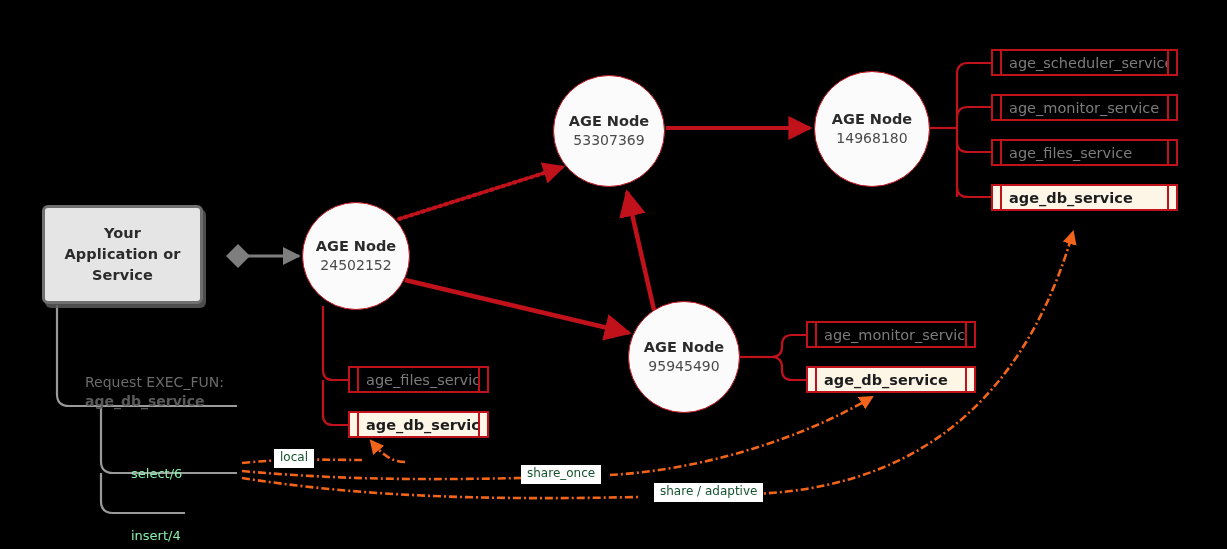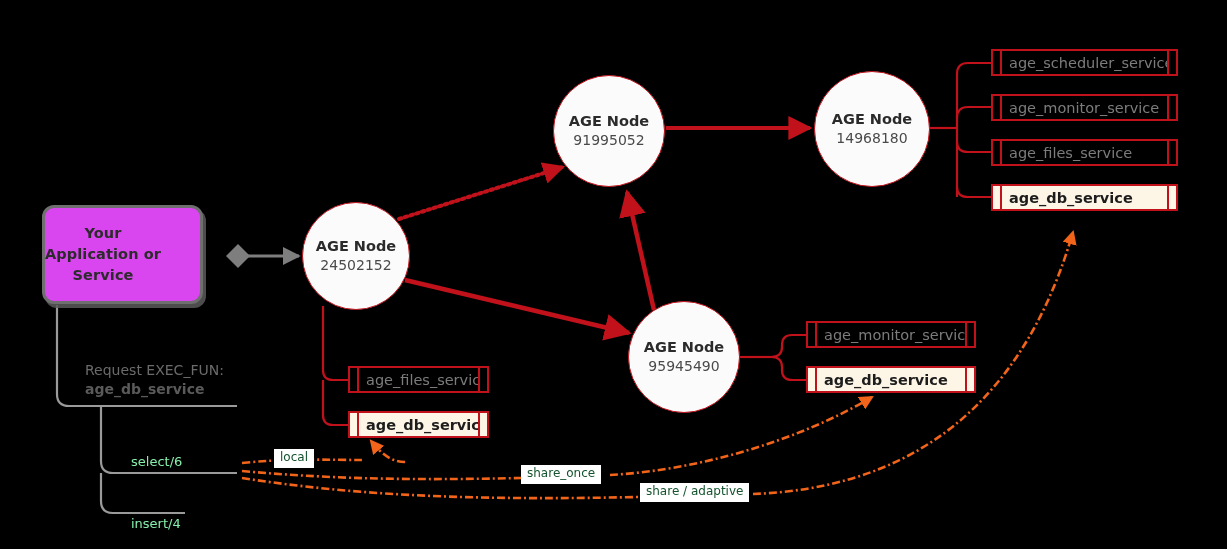--- a/index.html
+++ b/index.html
@@ -21,27 +21,27 @@
     left: 0; top: 0;
     width: 1227px;
     height: 549px;
     pointer-events: none;
   }
 
   
   .app-box {
     position: absolute;
     box-sizing: border-box;
-    background: #d946ef;
+    background: #e5e5e5;
     border: 3px solid #6f6f6f;
-    border-radius: 12px;
+    border-radius: 6px;
     box-shadow: 3px 4px 0 rgba(90,90,90,0.85);
     display: flex;
     align-items: center;
-    justify-content: flex-start;
+    justify-content: center;
     text-align: center;
   }
   .app-box .app-label {
     color: #2b2b2b;
     font-size: 14.5px;
     font-weight: bold;
     line-height: 1.45;
     letter-spacing: 0.1px;
   }
 
@@ -123,20 +123,21 @@
     font-weight: normal;
     padding: 2px 6px 3px 6px;
     white-space: nowrap;
     line-height: 1.15;
   }
   .plain-label {
     position: absolute;
     white-space: nowrap;
     line-height: 1.35;
     background: transparent;
+    margin-top: 12px;
   }
   .plain-label.req {
     color: #6b6b6b;
     font-size: 14px;
   }
   .plain-label.req .req-strong {
     color: #5a5a5a;
     font-weight: bold;
   }
   .plain-label.arity {
@@ -239,21 +240,21 @@
     </div>
   </div>
 
   <div class="age-node" style="left:302px; top:202px; width:108px; height:108px;">
     <div class="node-title">AGE Node</div>
     <div class="node-id">24502152</div>
   </div>
 
   <div class="age-node" style="left:553px; top:75px; width:112px; height:112px;">
     <div class="node-title">AGE Node</div>
-    <div class="node-id">91995052</div>
+    <div class="node-id">53307369</div>
   </div>
 
   <div class="age-node" style="left:814px; top:71px; width:116px; height:116px;">
     <div class="node-title">AGE Node</div>
     <div class="node-id">14968180</div>
   </div>
 
   <div class="age-node" style="left:628px; top:301px; width:112px; height:112px;">
     <div class="node-title">AGE Node</div>
     <div class="node-id">95945490</div>
@@ -313,15 +314,15 @@
   </div>
 
   <div class="plain-label arity" style="left:131px; top:453px;">select/6</div>
 
   <div class="plain-label arity" style="left:131px; top:515px;">insert/4</div>
 
   <div class="edge-label" style="left:274px; top:449px;">local</div>
 
   <div class="edge-label" style="left:521px; top:465px;text-align:right;">share_once</div>
 
-  <div class="edge-label" style="left:640px; top:483px;">share / adaptive</div>
+  <div class="edge-label" style="left:654px; top:483px;">share / adaptive</div>
 
 </div>
 
 </body></html>

